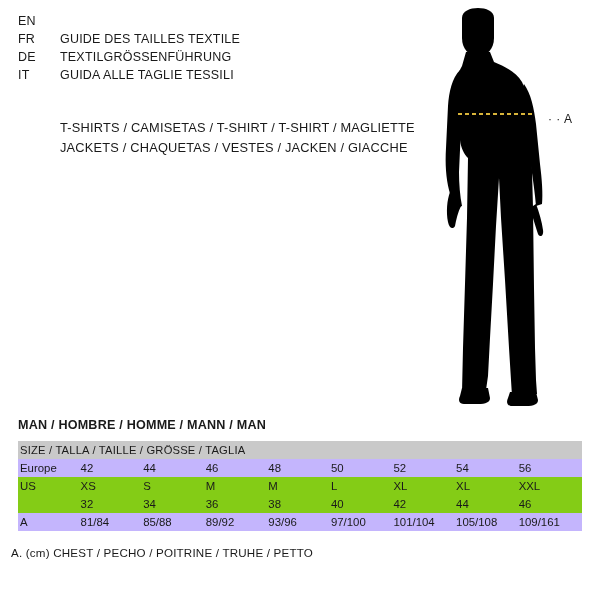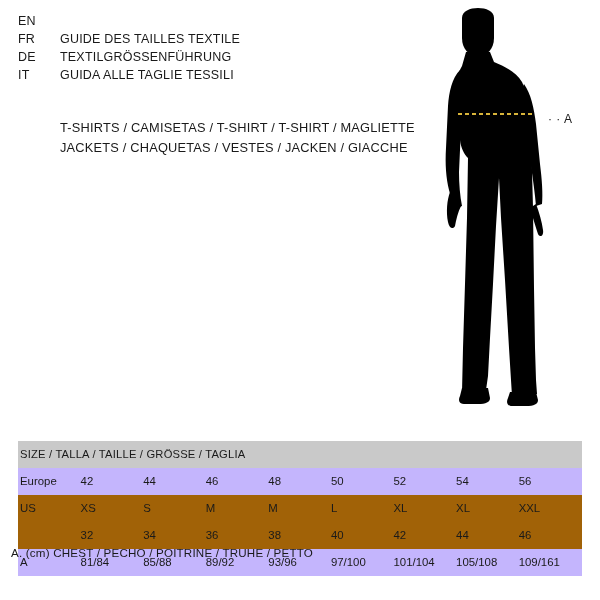--- a/index.html
+++ b/index.html
@@ -96,32 +96,32 @@
     width: 564px;
   }
   table.size-table {
     border-collapse: collapse;
     width: 564px;
     font-size: 11.4px;
     table-layout: fixed;
   }
   table.size-table td {
     padding: 0;
-    height: 27px;
+    height: 18px;
     line-height: 17px;
     color: #1a1a1a;
     text-align: left;
   }
   .row-header td {
     background: #c9c9c9;
     font-size: 11.2px;
     letter-spacing: 0.2px;
   }
   .row-shaded td {
-    background: #a16207;
+    background: #84cc16;
     margin-left: 24px;
   }
   .row-plain td {
     background: #c4b5fd;
   }
   .col-label {
     width: 86px;
     padding-left: 2px !important;
   }
   .cell {
@@ -201,20 +201,21 @@
       <g>
         <line x1="58" y1="106" x2="132" y2="106" stroke="#d8b43a" stroke-width="2" stroke-dasharray="4 3"></line>
       </g>
     </svg>
     <div class="measure-label">
       <span>· ·</span>
       <span>A</span>
     </div>
   </div>
 
+  <div class="man-title">MAN / HOMBRE / HOMME / MANN / MAN</div>
 
   <div class="table-wrap">
     <table class="size-table">
       <tbody>
         <tr class="row-header">
           <td class="col-label" colspan="9">SIZE / TALLA / TAILLE / GRÖSSE / TAGLIA</td>
         </tr>
         <tr class="row-plain">
           <td class="col-label">Europe</td>
           <td class="cell">42</td>

